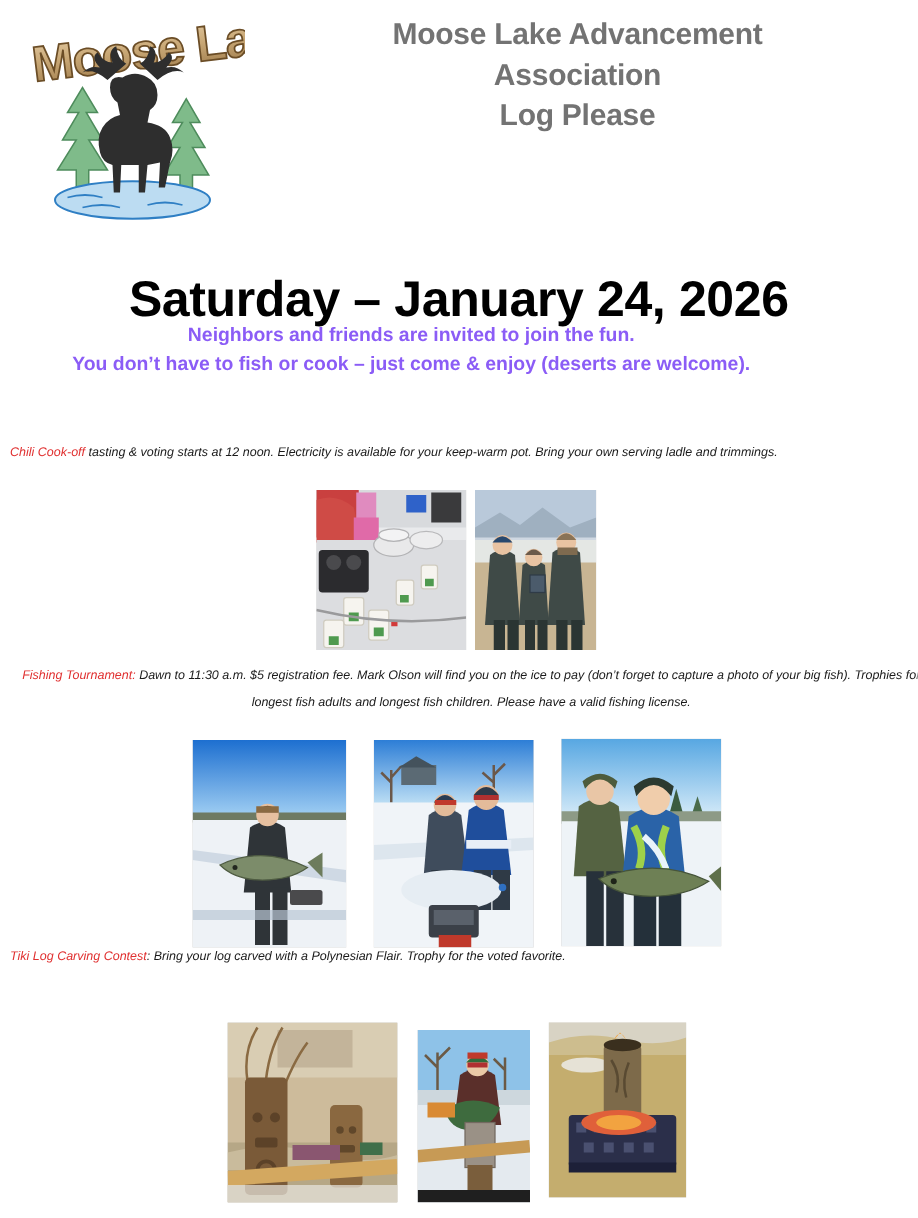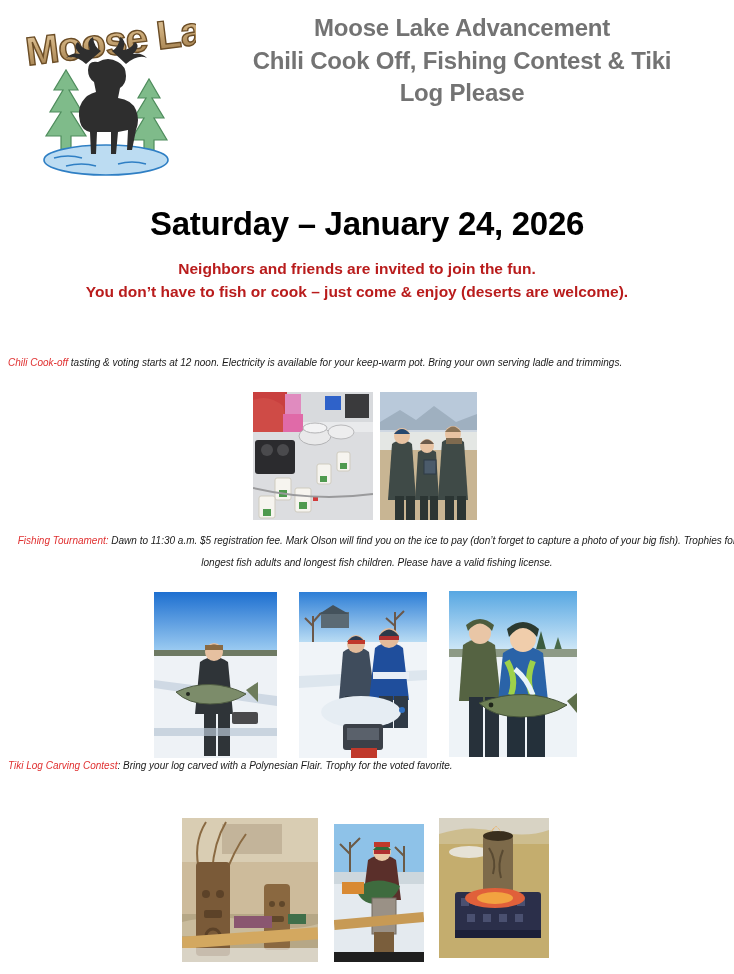--- a/index.html
+++ b/index.html
@@ -41,40 +41,39 @@
     font-weight: bold;
     letter-spacing: -0.2px;
     color: #737373;
   }
   .org-title .ln { display: block; white-space: nowrap; }
 
   
   .date-line {
     position: absolute;
     left: 0;
-    top: 203px;
+    top: 219px;
     width: 734px;
     text-align: center;
-    font-size: 33px;
+    font-size: 40px;
     line-height: 42px;
     font-weight: bold;
     letter-spacing: -0.3px;
     color: #000000;
   }
   .intro {
     position: absolute;
     left: 0;
     top: 258px;
     width: 658px;
     text-align: center;
     font-size: 15.5px;
     line-height: 22.5px;
     font-weight: bold;
-    color: #b91c1c;
-    margin-left: 28px;
+    color: #8b5cf6;
   }
   .intro .ln { display: block; }
 
   
   .section-text {
     position: absolute;
     font-style: italic;
     font-size: 10px;
     line-height: 21.5px;
     color: #1a1a1a;
@@ -164,21 +163,21 @@
         <path d="M72 56 q-12 -10 -20 -6 q6 -6 14 -4 q-8 -8 -2 -12 q5 8 12 8 q-4 -10 3 -13 q1 10 8 14 Z"></path>
         <path d="M112 56 q12 -10 21 -6 q-6 -6 -14 -4 q8 -8 2 -12 q-5 8 -12 8 q4 -10 -3 -13 q-1 10 -8 14 Z"></path>
 
         <path d="M84 54 q10 -6 20 0 q8 4 8 14 q0 8 -6 12 l-2 10 q14 2 18 12 q4 10 0 20 l-4 20 l-5 0 l1 -20 l-10 2 l-2 22 l-5 0 l0 -22 l-14 0 l-1 22 l-5 0 l-1 -22 q-8 -2 -10 -10 q-3 -12 2 -20 q5 -8 14 -10 l-2 -10 q-6 -4 -6 -12 q0 -10 10 -8 Z"></path>
       </g>
     </svg>
   </div>
 
   <div class="org-title">
     <span class="ln">Moose Lake Advancement</span>
-    <span class="ln">Chili Cook Off, Fishing Contest &amp; Tiki</span>
+    <span class="ln">Association</span>
     <span class="ln">Log Please</span>
   </div>
 </div>
 
 <div class="date-line">Saturday – January 24, 2026</div>
 
 <div class="intro">
   <span class="ln">Neighbors and friends are invited to join the fun.</span>
   <span class="ln">You don’t have to fish or cook – just come &amp; enjoy (deserts are welcome).</span>
 </div>

